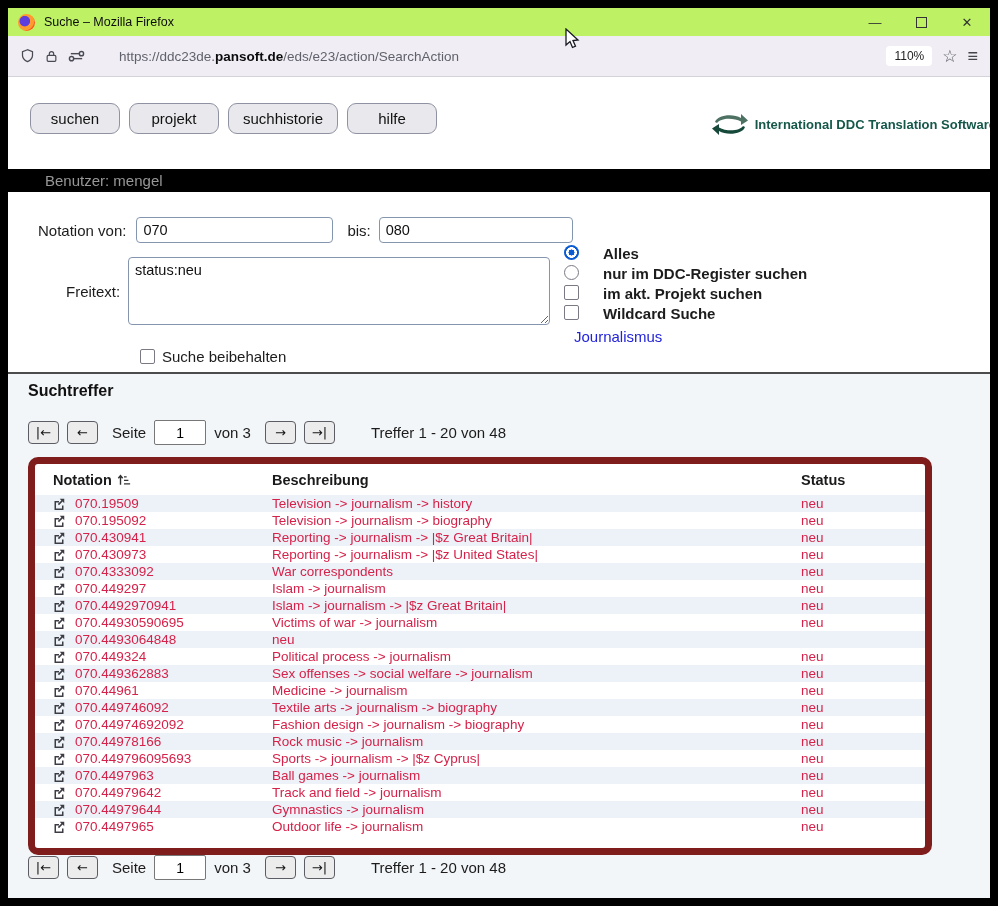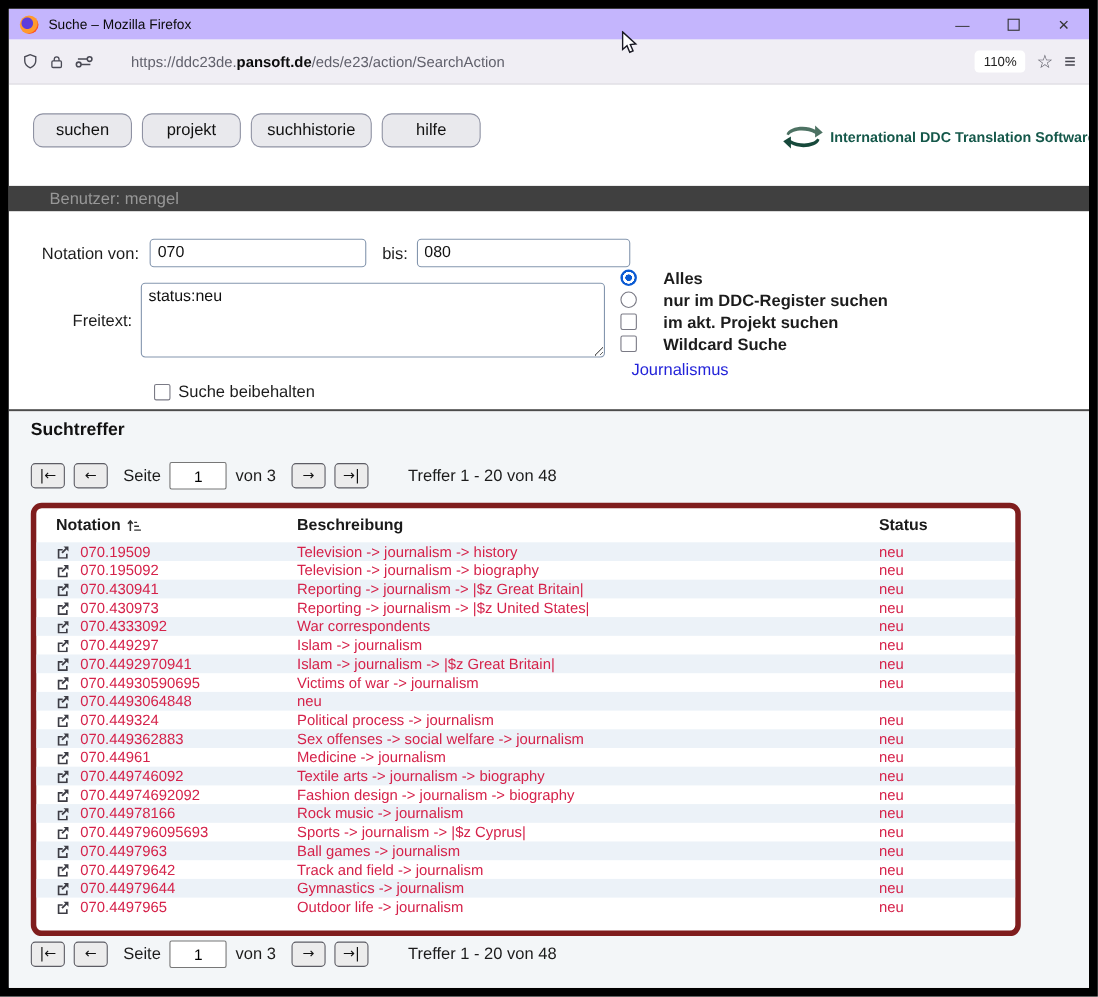--- a/index.html
+++ b/index.html
@@ -6,21 +6,21 @@
   body{
     width:998px;height:906px;background:#000;position:relative;
     font-family:"Liberation Sans",sans-serif;overflow:hidden;
   }
   .window{
     position:absolute;left:8px;top:8px;width:982px;height:890px;
     background:#fff;display:flex;flex-direction:column;overflow:hidden;
   }
   
   .titlebar{
-    height:28px;background:#c4b5fd;display:flex;align-items:center;
+    height:28px;background:#bef264;display:flex;align-items:center;
     padding-left:10px;flex:0 0 auto;
   }
   .ff-icon{
     width:17px;height:17px;border-radius:50%;margin-right:9px;
     background:radial-gradient(circle at 40% 42%, #5d3ddb 0 34%, #ff9a2e 40% 62%, #ff4e1f 70% 100%);
   }
   .win-title{font-size:12.5px;color:#0c0c0d;}
   .win-controls{margin-left:auto;display:flex;height:100%;}
   .win-controls .wbtn{
     width:46px;height:100%;display:flex;align-items:center;justify-content:center;
@@ -44,21 +44,21 @@
   .content{position:relative;flex:1;background:#fff;overflow:hidden;}
   .topnav{position:absolute;left:22px;top:26px;display:flex;gap:9px;}
   .navbtn{
     min-width:90px;height:31px;background:#e9e9ed;border:1px solid #8f92a3;
     border-radius:9px;font-family:"Liberation Sans",sans-serif;font-size:15px;color:#111;
     padding:0 14px;
   }
   .logo{position:absolute;right:-6px;top:34px;display:flex;align-items:center;gap:6px;}
   .logo-text{font-size:13px;font-weight:bold;color:#15584a;white-space:nowrap;}
   .userbar{
-    position:absolute;left:0;right:0;top:92px;height:23px;background:#404040;
+    position:absolute;left:0;right:0;top:92px;height:23px;background:#000000;
     display:flex;align-items:center;
   }
   .userbar span{color:#979797;font-size:15px;margin-left:37px;}
   
   .frm-label{font-size:15px;color:#1c1c1c;}
   .row-notation{position:absolute;left:30px;top:140px;display:flex;align-items:center;}
   .txt{
     height:24px;border:1px solid #8496ae;border-radius:4px;font-size:14.5px;
     font-family:"Liberation Sans",sans-serif;padding:0 6px;color:#111;
   }
@@ -90,21 +90,21 @@
     font-size:13px;color:#111;font-family:"DejaVu Sans",sans-serif;padding:0 4px;
   }
   .pg-input{
     width:46px;height:21px;border:1px solid #777;border-radius:2px;text-align:center;
     font-size:14px;font-family:"Liberation Sans",sans-serif;
   }
   .pg-text{font-size:15px;color:#1c1c1c;}
   .pg-treffer{font-size:15px;color:#1c1c1c;margin-left:28px;}
   .panel{
     position:absolute;left:20px;top:83px;width:890px;height:384px;background:#fff;
-    border:5px solid #7f1d1d;border-radius:10px;overflow:hidden;
+    border:7px solid #7f1d1d;border-radius:10px;overflow:hidden;
   }
   .thead{display:flex;align-items:center;height:31px;padding-left:18px;font-weight:bold;font-size:14.5px;color:#1a1a1a;}
   .th-notation{width:219px;display:flex;align-items:center;gap:5px;}
   .th-desc{width:529px;}
   .trow{display:flex;align-items:center;height:17px;padding-left:18px;font-size:13.5px;}
   .trow.alt{background:#ecf2f8;}
   .cell-icon{width:22px;display:flex;align-items:center;}
   .cell-notation{width:197px;color:#d5224a;}
   .cell-desc{width:529px;color:#d5224a;}
   .cell-status{color:#d5224a;}

